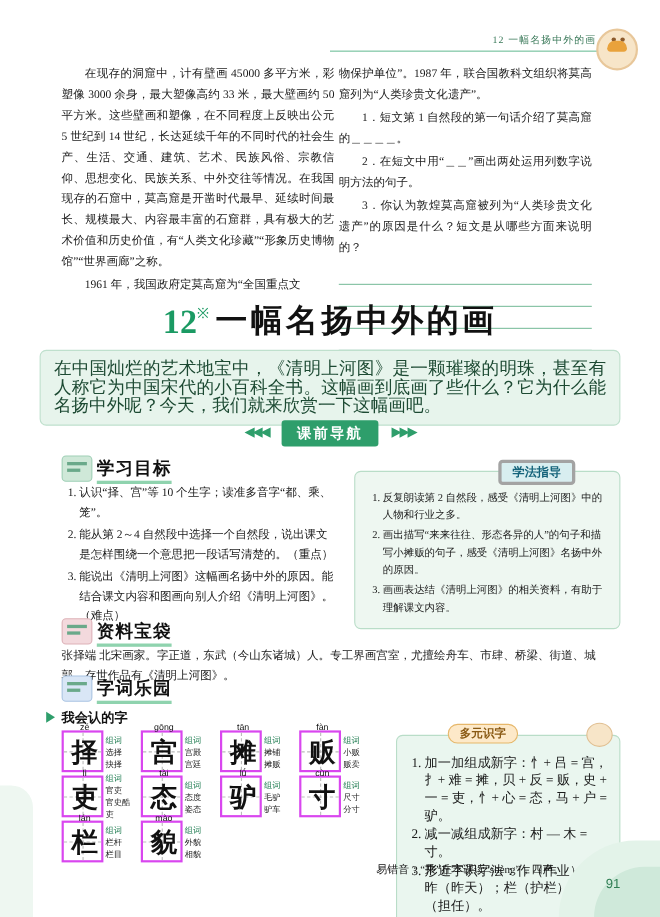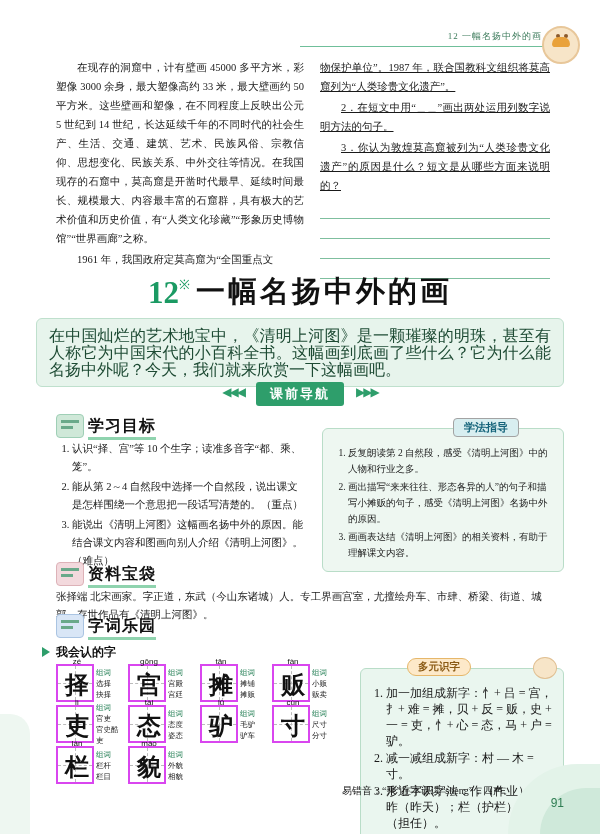--- a/index.html
+++ b/index.html
@@ -30,21 +30,21 @@
   .hdr-badge:after{
     content:"";position:absolute;left:8px;top:9px;width:18px;height:10px;border-radius:9px 9px 4px 4px;
     background:#e9a23b;
   }
   .hdr-badge .dot{position:absolute;left:12px;top:6px;width:4px;height:4px;border-radius:50%;background:#8c5a2b;}
   .hdr-badge .dot2{position:absolute;left:20px;top:6px;width:4px;height:4px;border-radius:50%;background:#8c5a2b;}
 
   
   .topcols{position:absolute;top:58px;left:0;width:600px;}
   .colL{position:absolute;left:56px;top:0;width:248px;}
-  .colR{position:absolute;left:320px;top:0;width:230px;text-decoration:underline;}
+  .colR{position:absolute;left:308px;top:0;width:230px;}
   .p{
     font-size:10.5px;line-height:19px;text-align:justify;margin:0 0 2px 0;
     font-family:"Liberation Serif", serif;
   }
   .ind{text-indent:21px;}
   .ans-lines{margin-top:4px;}
   .ans-lines div{border-bottom:1px solid #7fbf9f;height:19px;}
 
   
   .titlewrap{position:absolute;top:272px;left:0;width:600px;text-align:center;}
@@ -97,21 +97,21 @@
   .goals li{font-size:10.5px;line-height:18px;margin-bottom:2px;}
   ol{margin:0;padding-left:16px;}
 
   
   .xfbox{
     position:absolute;left:322px;top:428px;width:242px;
     background:#eef7f1;border:1px solid #b9ddc8;border-radius:6px;
     padding:16px 10px 8px 10px;box-sizing:border-box;
   }
   .xftag{
-    position:absolute;left:130px;top:-11px;background:#d8eef0;border:1px solid #a3a3a3;
+    position:absolute;left:130px;top:-11px;background:#d8eef0;border:3px solid #a3a3a3;
     color:#14637a;font-size:11px;font-weight:bold;padding:1px 10px;border-radius:4px;
   }
   .xfbox ol{padding-left:15px;}
   .xfbox li{font-size:9.5px;line-height:16px;margin-bottom:2px;}
 
   
   .zlbody{position:absolute;left:56px;top:588px;width:500px;}
   .zlbody p{font-size:10.5px;line-height:18px;margin:0;}
 
   
@@ -197,20 +197,21 @@
     </div>
   </div>
 
   <div class="topcols">
     <div class="colL">
       <p class="p ind">在现存的洞窟中，计有壁画 45000 多平方米，彩塑像 3000 余身，最大塑像高约 33 米，最大壁画约 50 平方米。这些壁画和塑像，在不同程度上反映出公元 5 世纪到 14 世纪，长达延续千年的不同时代的社会生产、生活、交通、建筑、艺术、民族风俗、宗教信仰、思想变化、民族关系、中外交往等情况。在我国现存的石窟中，莫高窟是开凿时代最早、延续时间最长、规模最大、内容最丰富的石窟群，具有极大的艺术价值和历史价值，有“人类文化珍藏”“形象历史博物馆”“世界画廊”之称。</p>
       <p class="p ind">1961 年，我国政府定莫高窟为“全国重点文</p>
     </div>
     <div class="colR">
       <p class="p">物保护单位”。1987 年，联合国教科文组织将莫高窟列为“人类珍贵文化遗产”。</p>
+      <p class="p ind">1．短文第 1 自然段的第一句话介绍了莫高窟的＿＿＿＿。</p>
       <p class="p ind">2．在短文中用“＿＿”画出两处运用列数字说明方法的句子。</p>
       <p class="p ind">3．你认为敦煌莫高窟被列为“人类珍贵文化遗产”的原因是什么？短文是从哪些方面来说明的？</p>
       <div class="ans-lines">
         <div></div>
         <div></div>
         <div></div>
         <div></div>
       </div>
     </div>
   </div>

